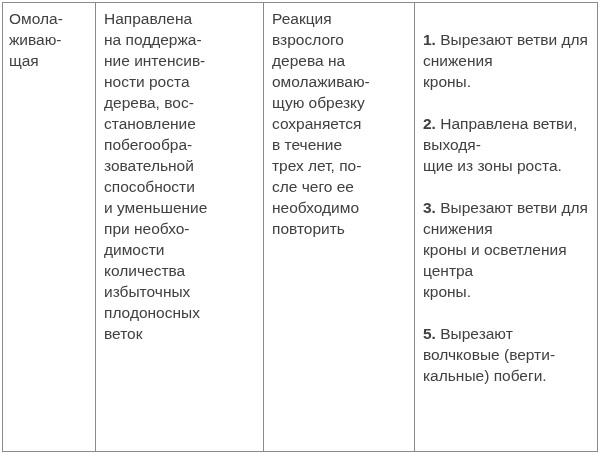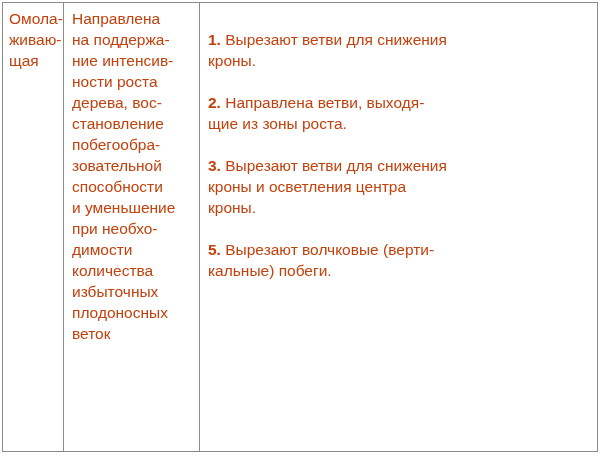--- a/index.html
+++ b/index.html
@@ -6,41 +6,42 @@
     margin: 0;
     padding: 0;
     background: #ffffff;
   }
   .page {
     position: relative;
     width: 600px;
     height: 456px;
     background: #ffffff;
     font-family: "Liberation Sans", sans-serif;
-    color: #c2410c;
+    color: #404040;
     overflow: hidden;
   }
   .tbl {
     position: absolute;
     left: 2px;
     top: 2px;
     width: 596px;
     height: 450px;
     border: 1px solid #8a8a8a;
     box-sizing: border-box;
     display: flex;
     flex-direction: row;
     overflow: hidden;
   }
   .col {
     box-sizing: border-box;
     overflow: hidden;
   }
   .col + .col {
     border-left: 1px solid #8a8a8a;
+    margin-left: 32px;
   }
   .col-type     { width: 60px;  flex: 0 0 60px;  }
   .col-purpose  { width: 136px; flex: 0 0 136px; }
   .col-reaction { width: 119px; flex: 0 0 119px; }
   .col-desc     { width: 281px; flex: 1 1 auto;  }
   .cell {
     padding: 5px 8px 0 8px;
     font-size: 15.5px;
     line-height: 21px;
     white-space: pre-line;
@@ -71,20 +72,33 @@
 зовательной
 способности
 и уменьшение
 при необхо-
 димости
 количества
 избыточных
 плодоносных
 веток</div>
     </div>
+    <div class="col col-reaction">
+      <div class="cell">Реакция
+взрослого
+дерева на
+омолаживаю-
+щую обрезку
+сохраняется
+в течение
+трех лет, по-
+сле чего ее
+необходимо
+повторить</div>
+    </div>
     <div class="col col-desc">
       <div class="cell">
         <div class="step"><b class="step-num">1.</b> <span>Вырезают ветви для снижения
 кроны.</span></div>
         <div class="step"><b class="step-num">2.</b> <span>Направлена ветви, выходя-
 щие из зоны роста.</span></div>
         <div class="step"><b class="step-num">3.</b> <span>Вырезают ветви для снижения
 кроны и осветления центра
 кроны.</span></div>
         <div class="step"><b class="step-num">5.</b> <span>Вырезают волчковые (верти-

